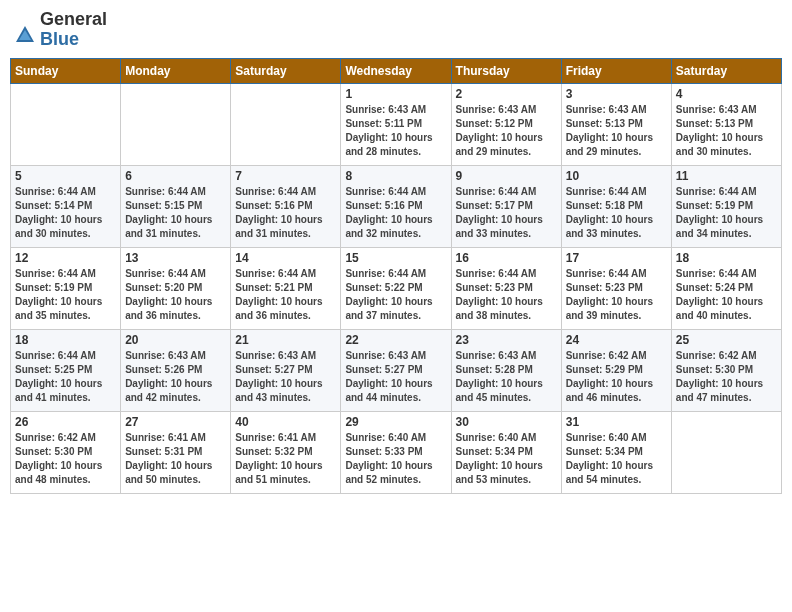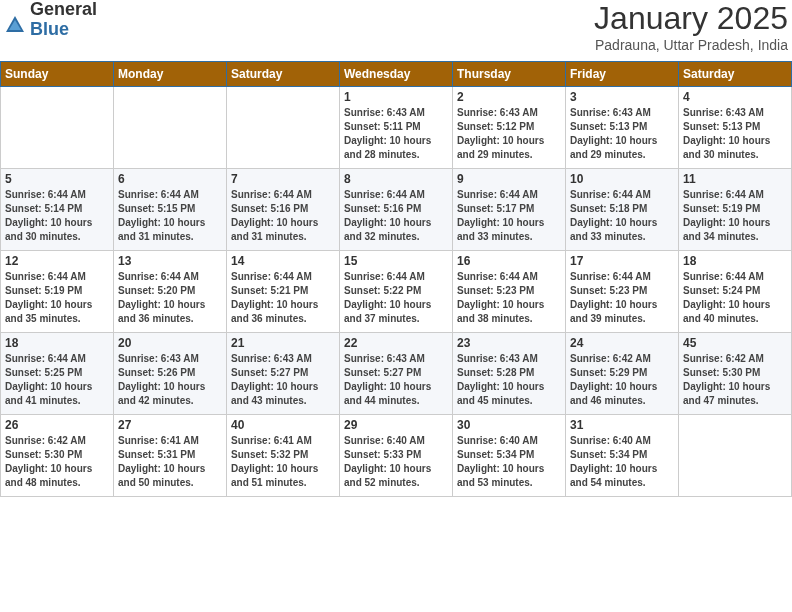--- a/index.html
+++ b/index.html
@@ -7,20 +7,21 @@
       width: 792px;
       height: 612px;
       font-family: Arial, sans-serif;
       background: #fff;
       overflow: hidden;
     }
     .page {
       width: 792px;
       height: 612px;
       background: #fff;
+      padding: 10px;
     }
     .header {
       display: flex;
       justify-content: space-between;
       align-items: flex-start;
       margin-bottom: 8px;
       padding: 0 4px;
     }
     .logo {
       display: flex;
@@ -103,24 +104,20 @@
           <polygon points="11,6 17,16 5,16" fill="#5a9fd4"></polygon>
         </svg>
       </div>
       <div style="margin-left:4px;">
         <div class="logo-text">
           <span class="logo-general">General</span><br>
           <span class="logo-blue">Blue</span>
         </div>
       </div>
     </div>
-    <div class="title-block">
-      <div class="month-title">January 2025</div>
-      <div class="location-title">Padrauna, Uttar Pradesh, India</div>
-    </div>
   </div>
 
   <table class="calendar">
     <thead>
       <tr>
         <th>Sunday</th>
         <th>Monday</th>
         <th>Saturday</th>
         <th>Wednesday</th>
         <th>Thursday</th>
@@ -277,21 +274,21 @@
 Sunset: 5:28 PM
 Daylight: 10 hours and 45 minutes.</div>
           </td>
           <td>
             <span class="day-number">24</span>
             <div class="day-info" style="white-space: pre-line;">Sunrise: 6:42 AM
 Sunset: 5:29 PM
 Daylight: 10 hours and 46 minutes.</div>
           </td>
           <td>
-            <span class="day-number">45</span>
+            <span class="day-number">25</span>
             <div class="day-info" style="white-space: pre-line;">Sunrise: 6:42 AM
 Sunset: 5:30 PM
 Daylight: 10 hours and 47 minutes.</div>
           </td>
         </tr>
         <tr>
           <td>
             <span class="day-number">26</span>
             <div class="day-info" style="white-space: pre-line;">Sunrise: 6:42 AM
 Sunset: 5:30 PM

